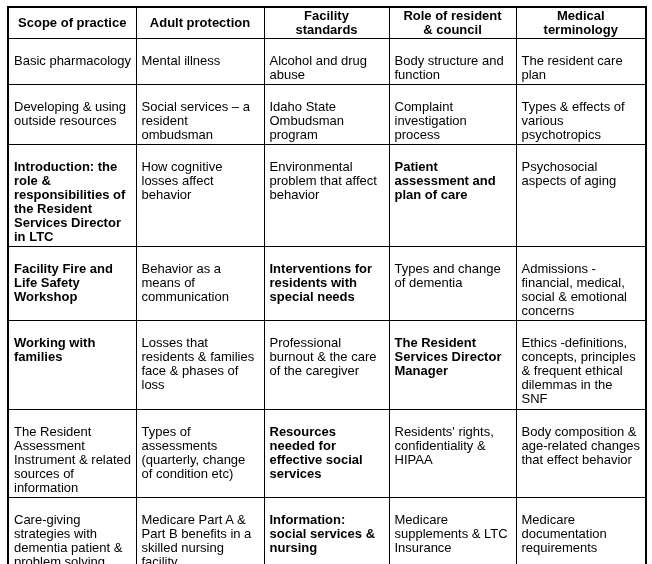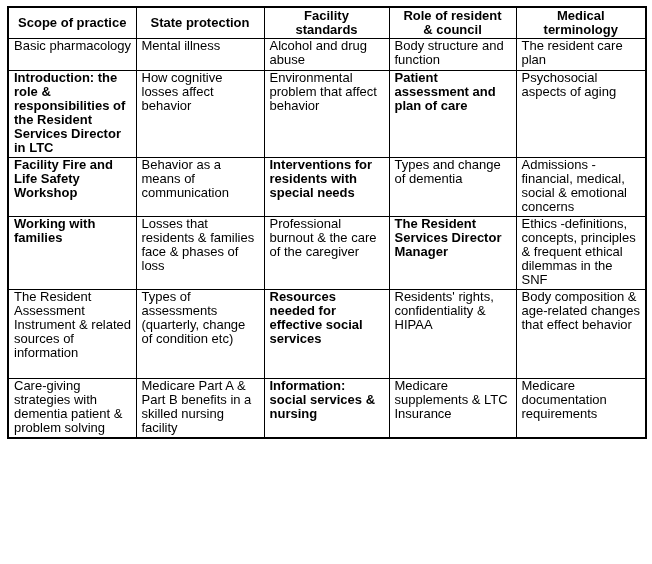--- a/index.html
+++ b/index.html
@@ -21,21 +21,21 @@
   }
   col.c1 { width: 128px; }
   col.c2 { width: 128px; }
   col.c3 { width: 125px; }
   col.c4 { width: 127px; }
   col.c5 { width: 130px; }
   th, td {
     border: 1px solid #000000;
     font-size: 13px;
     line-height: 14px;
-    padding: 0 4px 2px 5px;
+    padding: 15px 4px 2px 5px;
     overflow: hidden;
   }
   th {
     font-weight: bold;
     text-align: center;
     vertical-align: middle;
     padding: 1px 9px;
   }
   td {
     text-align: left;
@@ -67,33 +67,40 @@
   <colgroup>
     <col class="c1">
       <col class="c2">
       <col class="c3">
       <col class="c4">
       <col class="c5">
   </colgroup>
   <thead>
     <tr>
       <th>Scope of practice</th>
-      <th>State protection</th>
+      <th>Adult protection</th>
       <th>Facility standards</th>
       <th>Role of resident &amp; council</th>
       <th>Medical terminology</th>
     </tr>
   </thead>
   <tbody>
     <tr>
       <td>Basic pharmacology</td>
       <td>Mental illness</td>
       <td>Alcohol and drug abuse</td>
       <td>Body structure and function</td>
       <td>The resident care plan</td>
+    </tr>
+    <tr>
+      <td>Developing &amp; using outside resources</td>
+      <td>Social services – a resident ombudsman</td>
+      <td>Idaho State Ombudsman program</td>
+      <td>Complaint investigation process</td>
+      <td>Types &amp; effects of various psychotropics</td>
     </tr>
     <tr>
       <td class="b">Introduction: the role &amp; responsibilities of the Resident Services Director in LTC</td>
       <td>How cognitive losses affect behavior</td>
       <td>Environmental problem that affect behavior</td>
       <td class="b">Patient assessment and plan of care</td>
       <td>Psychosocial aspects of aging</td>
     </tr>
     <tr>
       <td class="b">Facility Fire and Life Safety Workshop</td>

